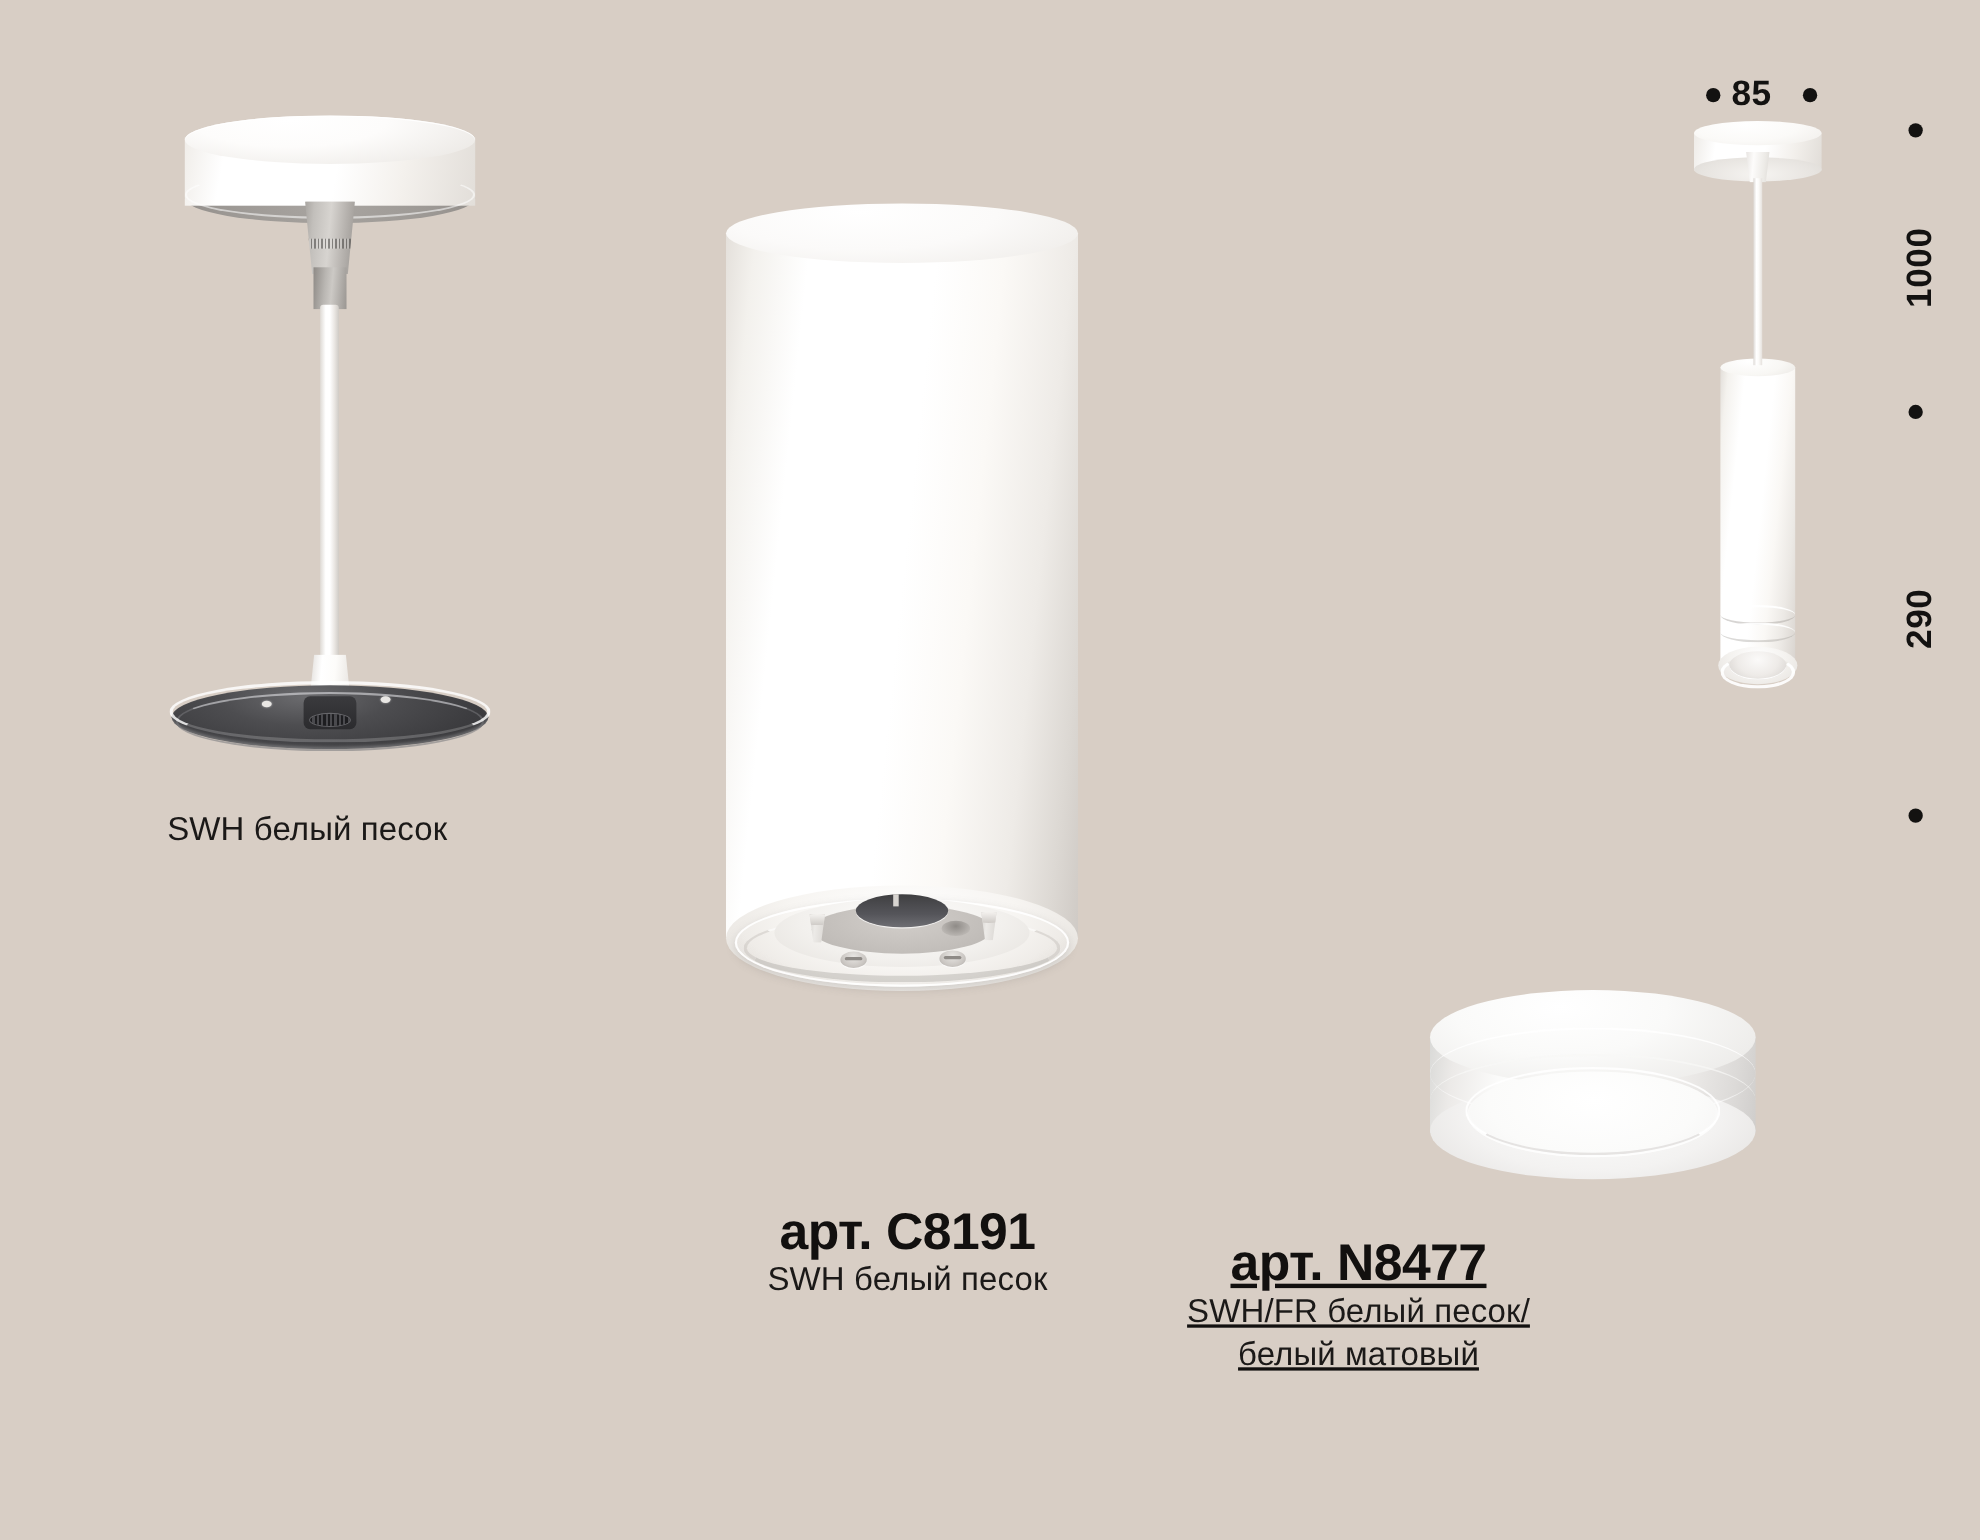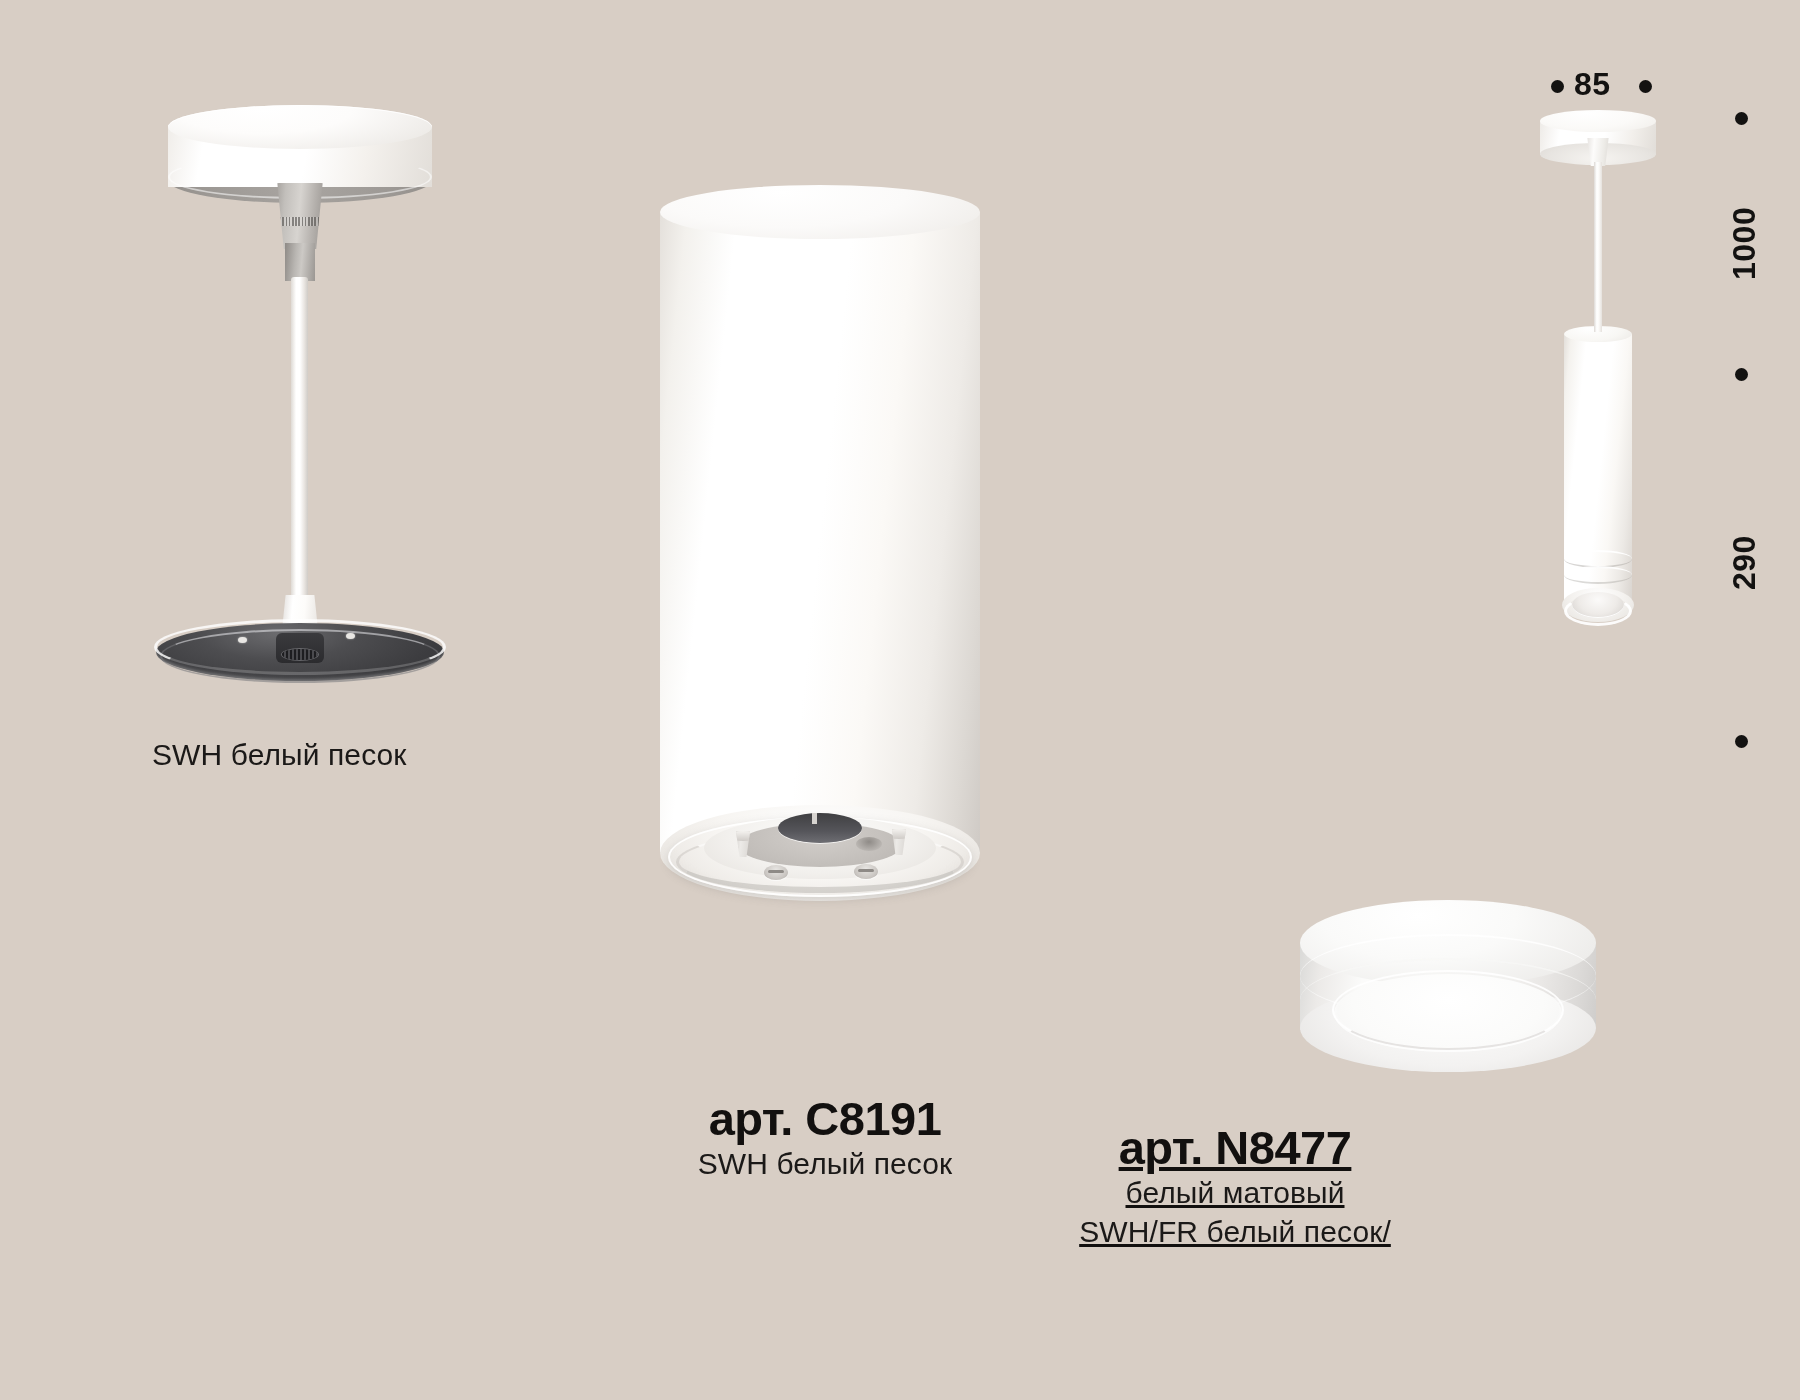--- a/index.html
+++ b/index.html
@@ -425,17 +425,17 @@
     <div class="d-band"></div>
     <div class="d-top"></div>
     <div class="d-band-line1"></div>
     <div class="d-band-line2"></div>
     <div class="d-inner"></div>
     <div class="d-inner-rim"></div>
   </div>
 
   <div class="label right-align" style="left:1070px; top:1124px; width:330px;text-decoration:underline;">
     <div class="art">арт. N8477</div>
+    <div class="desc">SWH/FR белый песок/</div>
     <div class="desc">белый матовый</div>
-    <div class="desc">SWH/FR белый песок/</div>
   </div>
 
 </div>
 
 </body></html>

